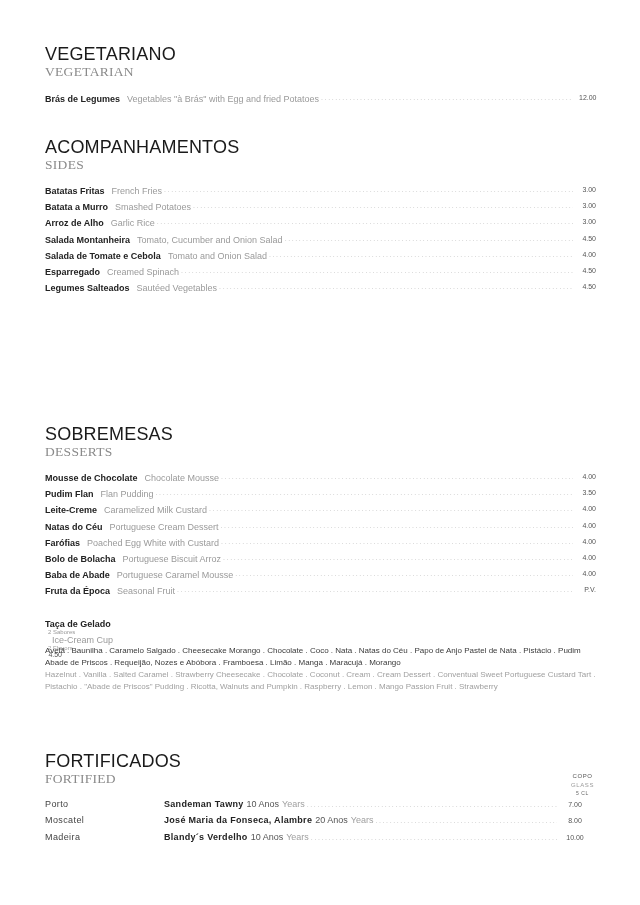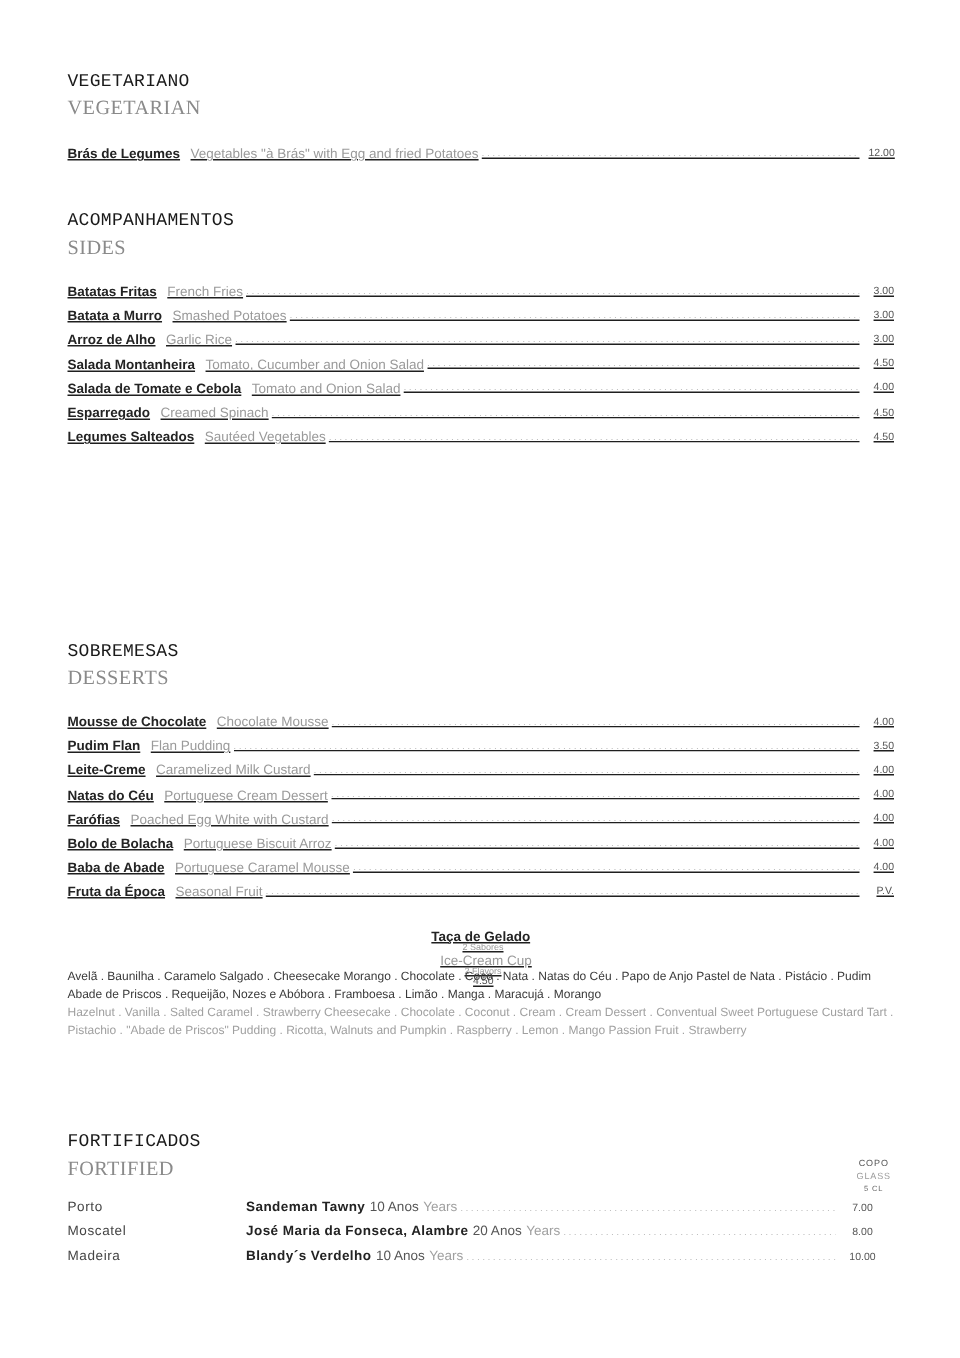--- a/index.html
+++ b/index.html
@@ -1,22 +1,22 @@
 <!DOCTYPE html>
 <html><head>
   <meta charset="utf-8">
   <style>
     * { box-sizing: border-box; margin: 0; padding: 0; }
     html, body { width: 640px; height: 905px; background: #ffffff; overflow: hidden; }
     body { font-family: "Liberation Sans", "DejaVu Sans", sans-serif; color: #1f1f1f; position: relative; }
     .section { position: absolute; left: 45px; width: 551px; }
-    .title { font-family: Liberation Mono, monospace; font-size: 12px; letter-spacing: 0.2px; color: #1a1a1a; line-height: 18px; font-weight: normal; }
+    .title { font-family: Liberation Sans, sans-serif; font-size: 18px; letter-spacing: 0.2px; color: #1a1a1a; line-height: 18px; font-weight: normal; }
     .subtitle { font-family: "Liberation Serif", "DejaVu Serif", serif; font-size: 13.5px; color: #8a8a8a; line-height: 15px; margin-top: 1px; letter-spacing: 0.3px; }
     .rows { margin-top: 16px; }
-    .row { display: flex; align-items: center; height: 16.2px; font-size: 9px; white-space: nowrap; text-decoration: underline; }
+    .row { display: flex; align-items: flex-start; height: 16.2px; font-size: 9px; white-space: nowrap; }
     .name { font-weight: bold; color: #232323; }
     .desc { color: #9a9a9a; margin-left: 7px; }
     .small { font-size: 6px; color: #9a9a9a; margin-left: 3px; }
     .dots { flex: 1; overflow: hidden; color: #bdbdbd; margin: 0 6px 0 2px; font-size: 7px; letter-spacing: 1.6px; }
     .dots::before { content: "................................................................................................................................................................................................"; }
     .price { color: #555; font-size: 7px; width: 17px; text-align: right; }
     .flavours { margin-top: 10px; font-size: 8px; line-height: 12.2px; }
     .flavours .pt { color: #3a3a3a; }
     .flavours .en { color: #a0a0a0; }
     .fort-head { position: absolute; right: 2px; top: 20px; text-align: center; font-size: 6px; line-height: 8.5px; letter-spacing: 0.6px; }

